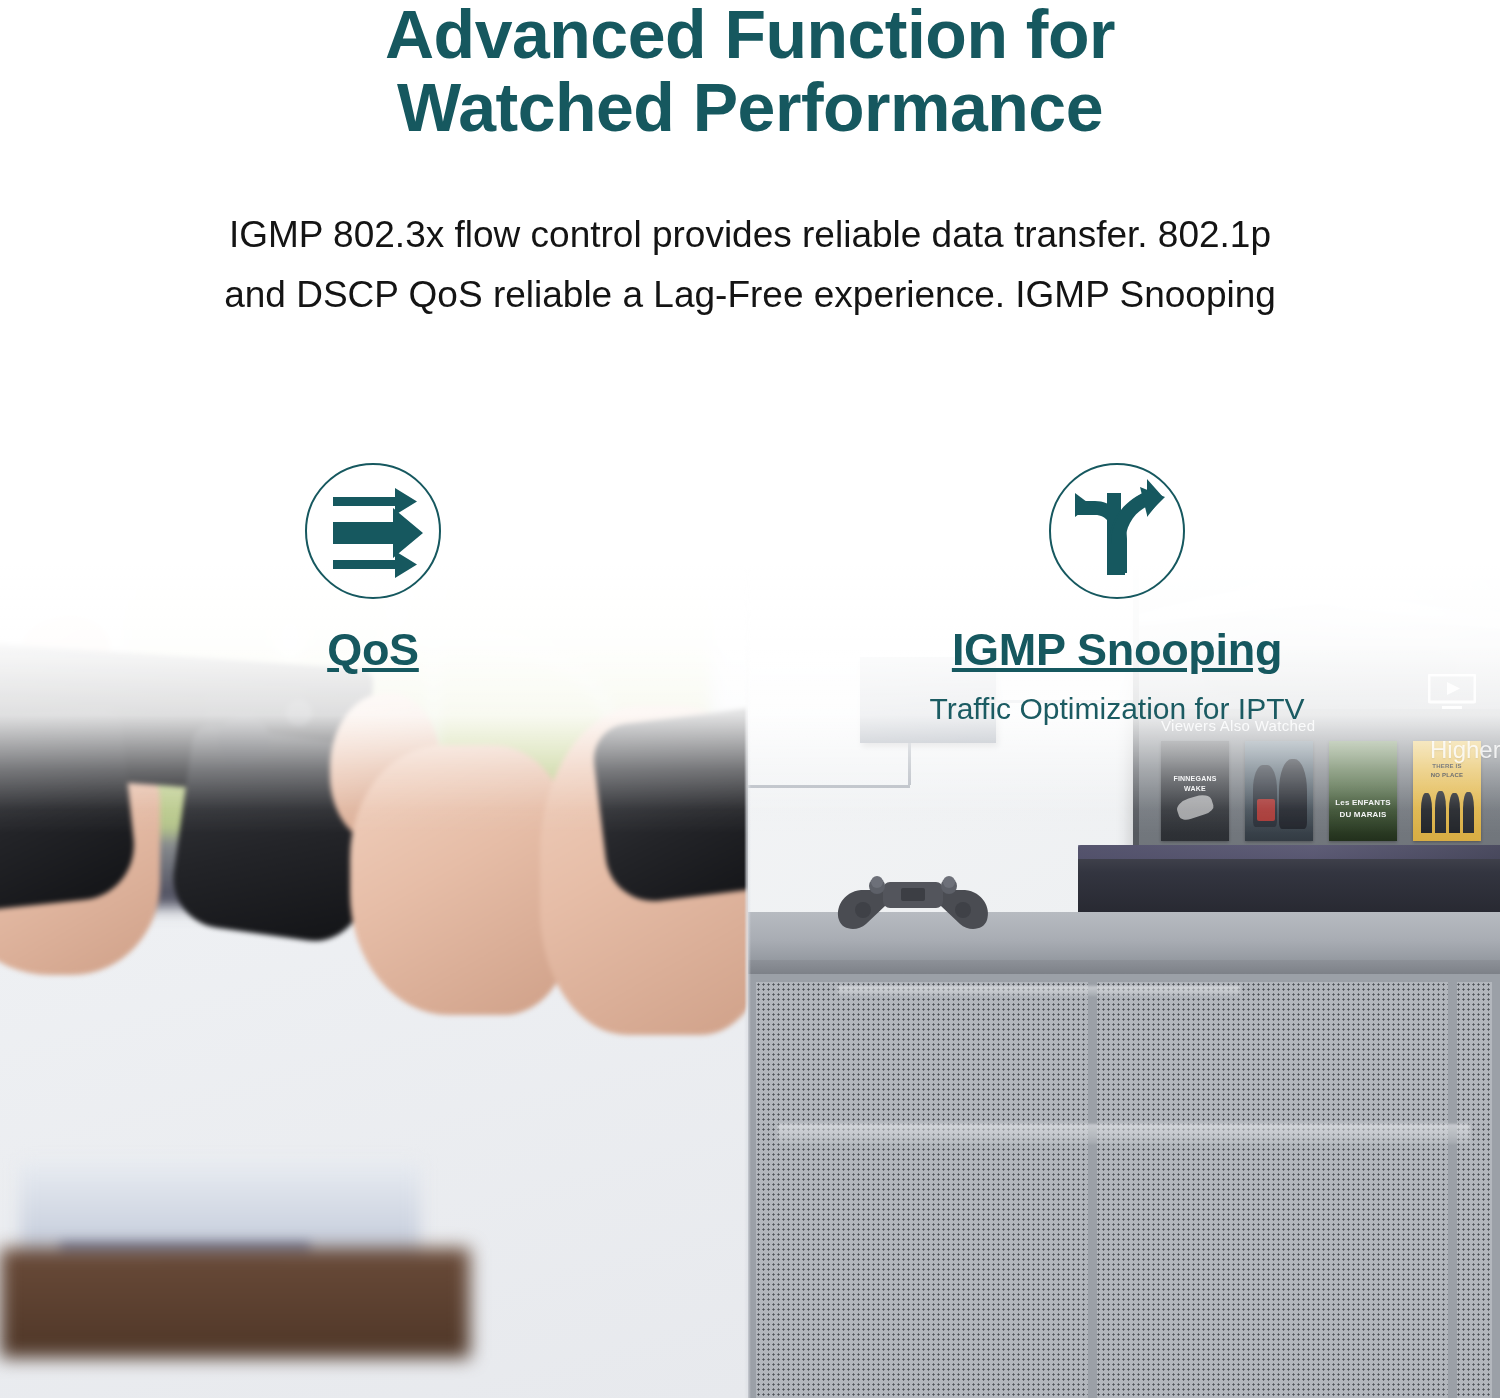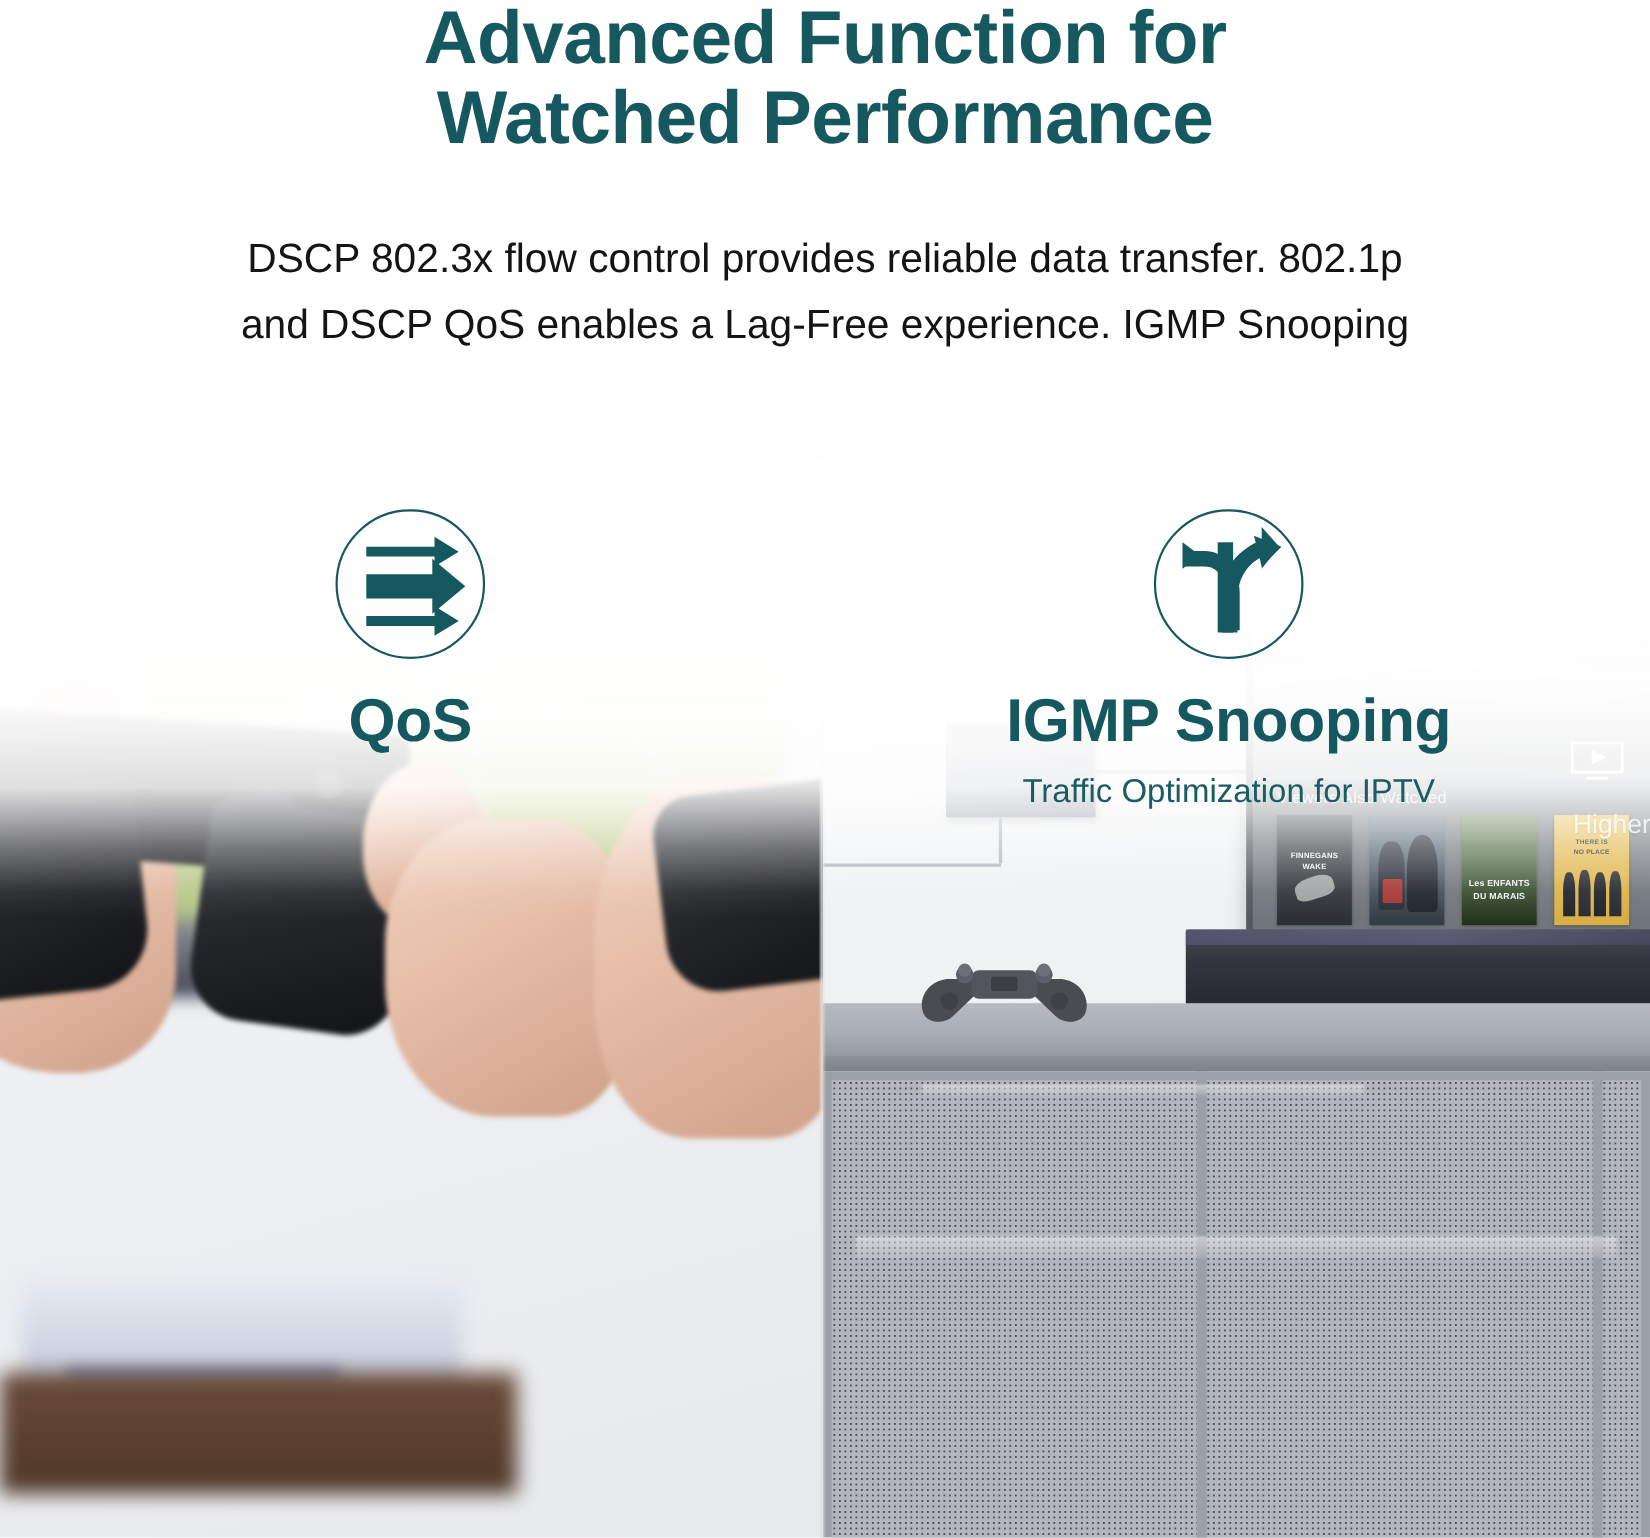--- a/index.html
+++ b/index.html
@@ -301,25 +301,26 @@
     width:136px; height:136px;
     margin:0 auto;
     border:2px solid #16585f;
     border-radius:50%;
     position:relative;
   }
   .icon-circle svg { position:absolute; left:0; top:0; }
 
   .feat-title {
     margin-top:26px;
-    font-size:55px;
+    font-size:45px;
     font-weight:bold;
     color:#16585f;
     line-height:1.1;
     letter-spacing:-0.3px;
+    text-decoration:underline;
   }
   .feat-sub {
     margin-top:16px;
     font-size:30px;
     font-weight:400;
     color:#1b5b62;
     line-height:1.2;
   }
 </style>
 </head>
@@ -466,22 +467,22 @@
     </svg>
   </div>
   <div class="r-trailer-label">Higher</div>
 
   <h1 class="headline">
     <span class="hl-line">Advanced Function for</span>
     <span class="hl-line">Watched Performance</span>
   </h1>
 
   <p class="subcopy">
-    <span class="sc-line">DSCP 802.3x flow control provides reliable data transfer. 802.1p</span>
-    <span class="sc-line">and DSCP QoS enables a Lag-Free experience. IGMP Snooping</span>
+    <span class="sc-line">IGMP 802.3x flow control provides reliable data transfer. 802.1p</span>
+    <span class="sc-line">and DSCP QoS reliable a Lag-Free experience. IGMP Snooping</span>
   </p>
 
   <div class="features">
 
     <div class="feature feature-qos">
       <div class="icon-circle">
         <svg width="136" height="136" viewBox="0 0 136 136">
 
           <path d="M26 32 L88 32 L88 23 L110 36.5 L88 50 L88 41 L26 41 Z" fill="#16585f"></path>
 

